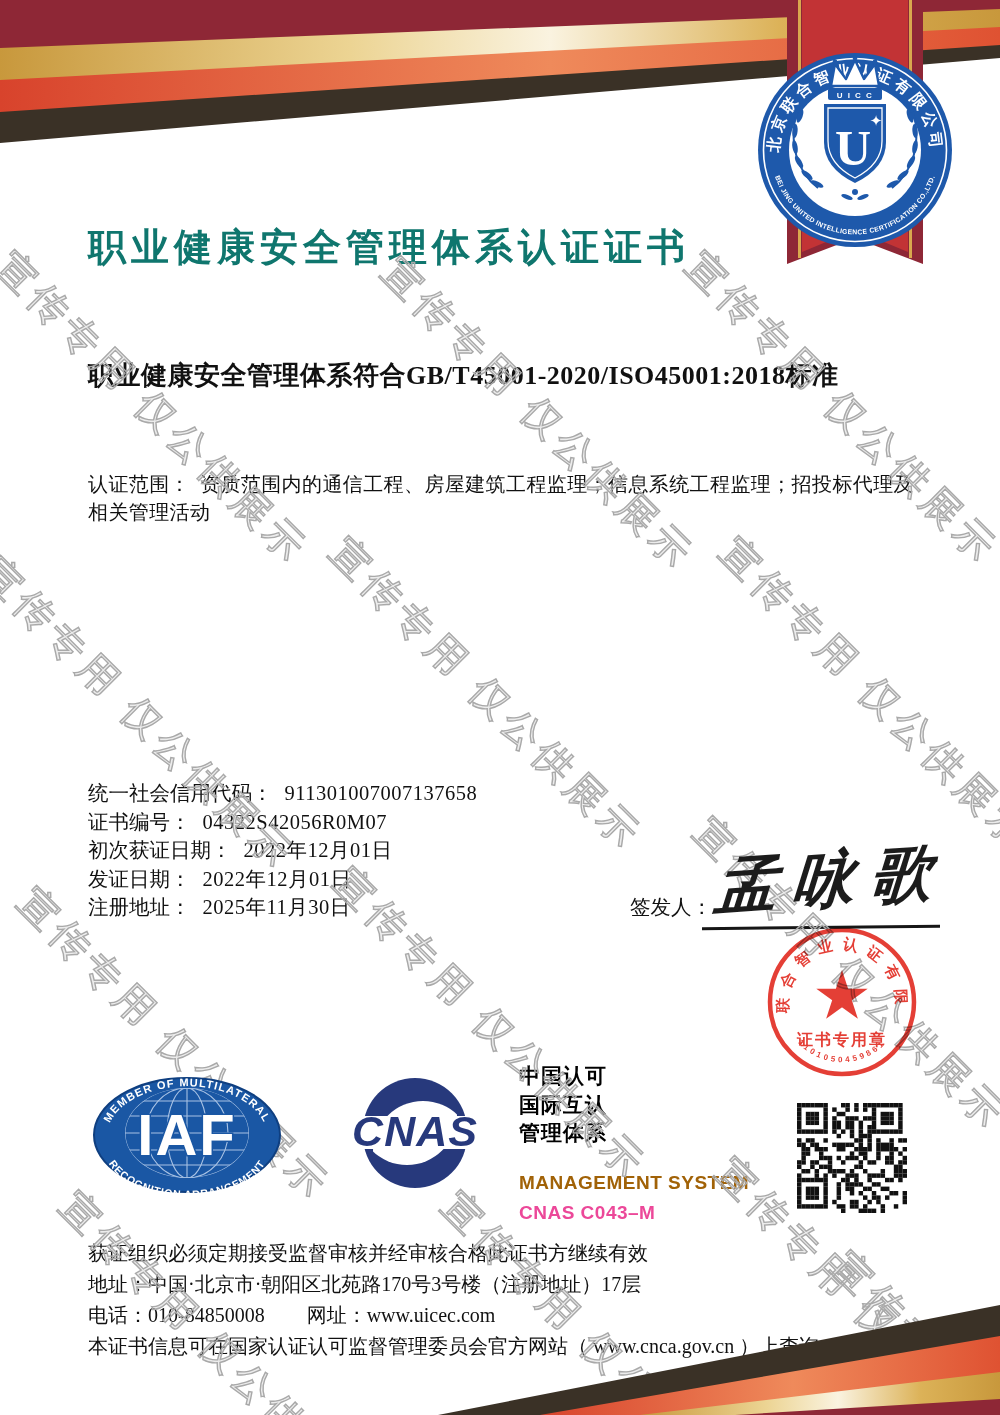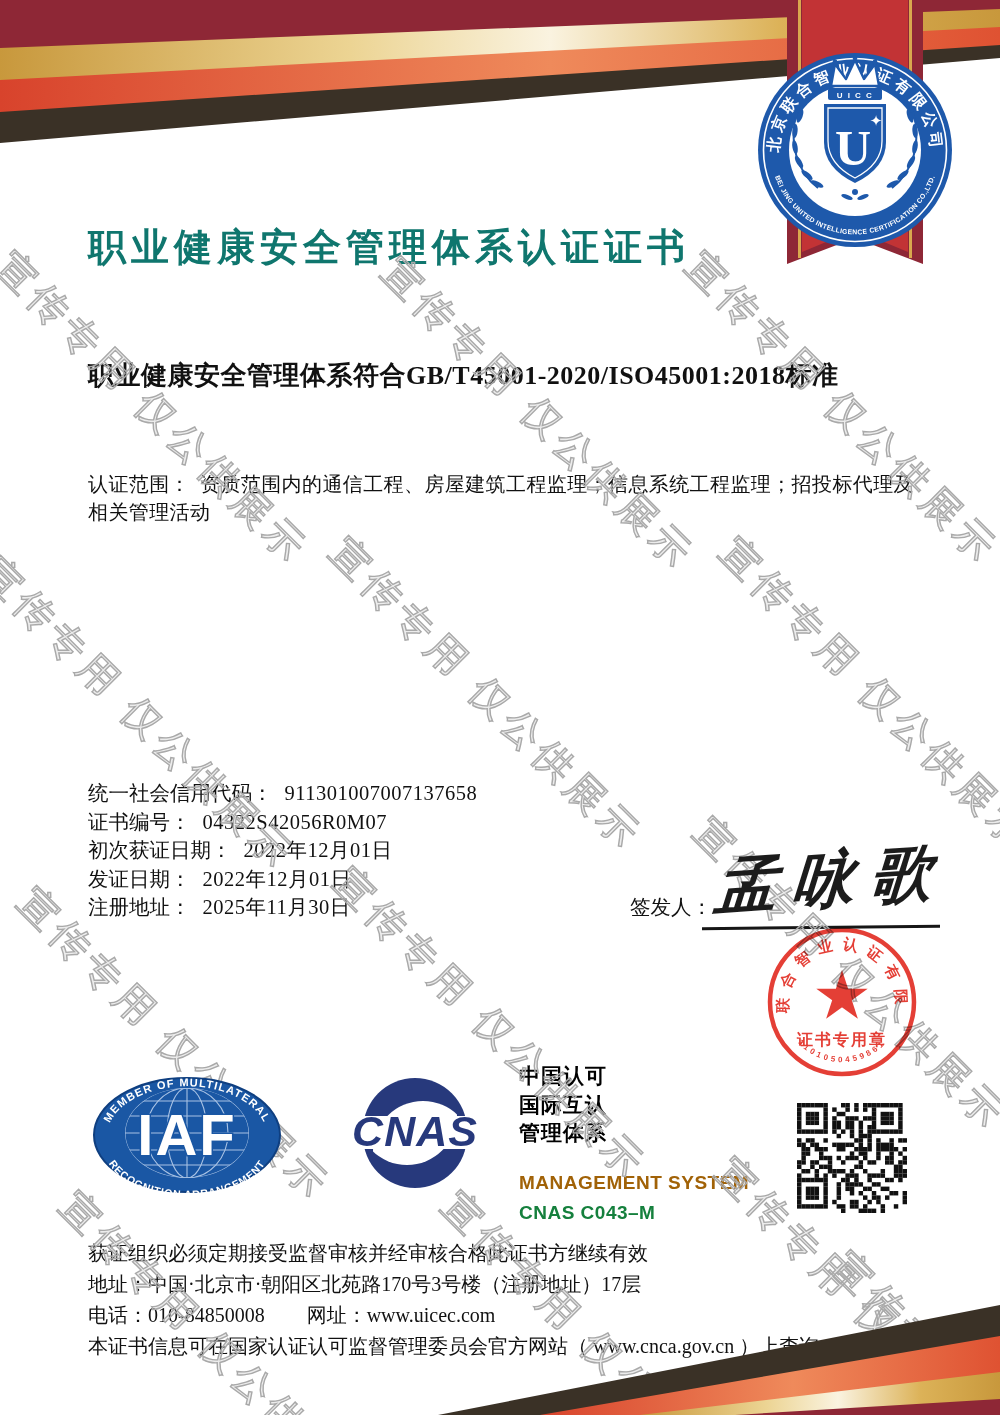--- a/index.html
+++ b/index.html
@@ -39,21 +39,21 @@
     left:712px;top:846px;z-index:4;font-size:62px;font-weight:bold;font-style:italic;
     letter-spacing:16px;color:#1c1c1c;
     transform:rotate(-4deg) skewX(-8deg);transform-origin:left bottom;
     font-family:"Liberation Serif",serif;
   }
   .sig-line{left:702px;top:926px;width:238px;height:2.5px;background:#161616;z-index:2;transform:rotate(-0.6deg);}
   
   .accr{left:519px;top:1062px;z-index:2;font-family:"Liberation Sans","DejaVu Sans",sans-serif;}
   .accr .cn{font-size:21px;font-weight:bold;line-height:28.5px;letter-spacing:1px;color:#000000;}
   .accr .en{font-size:19px;font-weight:bold;letter-spacing:0.5px;margin-top:24px;color:#a16207;}
-  .accr .code{font-size:19px;font-weight:bold;letter-spacing:0.5px;margin-top:8px;color:#15803d;}
+  .accr .code{font-size:19px;font-weight:bold;letter-spacing:0.5px;margin-top:8px;color:#ec4899;}
   
   .footer{left:88px;top:1238px;z-index:2;font-size:20px;line-height:31px;}
   .footer .gap{display:inline-block;width:42px;}
   svg{display:block;}
   .z4{z-index:4;}
   .z6{z-index:6;}
 </style>
 </head>
 <body>
 

